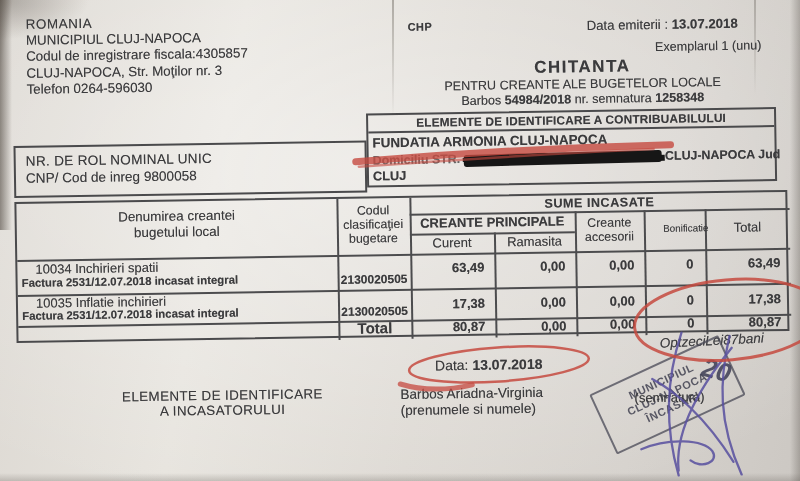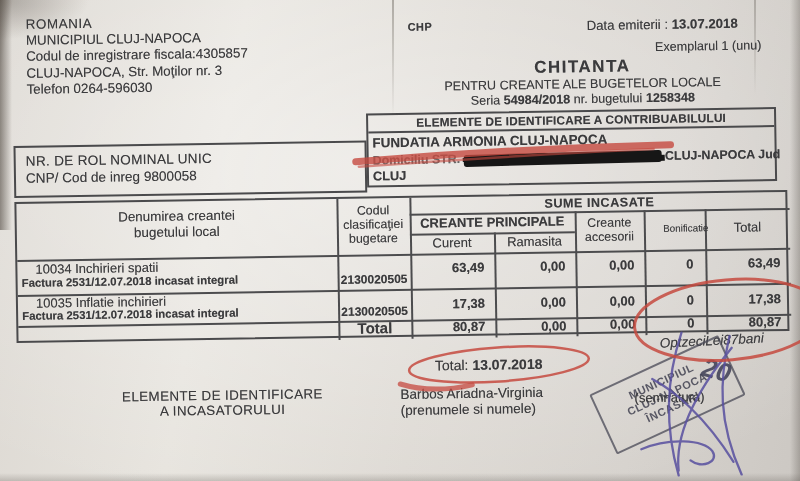--- a/index.html
+++ b/index.html
@@ -74,23 +74,23 @@
 
   <div class="abs t" style="left:590px;top:21px;font-size:13.2px;">
     <span>Data emiterii :</span>
     <span class="b">13.07.2018</span>
   </div>
   <div class="abs t" style="left:658px;top:44px;font-size:12.6px;">Exemplarul 1 (unu)</div>
 
   <div class="abs t b ctr" style="left:455px;top:60px;width:260px;font-size:17px;letter-spacing:1.5px;">CHITANTA</div>
   <div class="abs t ctr" style="left:405px;top:80px;width:360px;font-size:12.6px;">PENTRU CREANTE ALE BUGETELOR LOCALE</div>
   <div class="abs t ctr" style="left:405px;top:95px;width:360px;font-size:12.6px;">
-    <span>Seria</span>
+    <span>Barbos</span>
     <span class="b">54984/2018</span>
-    <span>nr. bugetului</span>
+    <span>nr. semnatura</span>
     <span class="b">1258348</span>
   </div>
 
   <div class="abs box" style="left:368px;top:113px;width:410px;height:74px;">
     <div class="t ctr" style="border-bottom:2px solid #4a4a4c;font-size:11.8px;font-weight:bold;letter-spacing:.2px;padding:1px 0;">ELEMENTE DE IDENTIFICARE A CONTRIBUABILULUI</div>
     <div class="t b" style="font-size:13.4px;padding:2px 0 0 4px;">FUNDATIA ARMONIA CLUJ-NAPOCA</div>
     <div class="t b" style="font-size:12.4px;padding:3px 0 0 4px;">
       <span style="opacity:.75;">Domiciliu STR.</span>
       <span class="redact" style="position:static;display:inline-block;width:198px;height:12px;vertical-align:middle;transform:rotate(-.6deg);"></span>
       <span>CLUJ-NAPOCA Jud</span>
@@ -164,21 +164,21 @@
   </div>
 
   <div class="abs t" id="words" style="left:658px;top:338px;">OptzeciLei87bani</div>
 
   <div class="abs" style="left:55px;top:385px;width:330px;">
     <div class="t ctr" style="font-size:13.4px;letter-spacing:.4px;">ELEMENTE DE IDENTIFICARE</div>
     <div class="t ctr" style="font-size:13.4px;letter-spacing:.4px;">A INCASATORULUI</div>
   </div>
 
   <div class="abs t" style="left:433px;top:358px;font-size:14px;">
-    <span>Total:</span>
+    <span>Data:</span>
     <span class="b">13.07.2018</span>
   </div>
   <div class="abs t" style="left:398px;top:387px;font-size:13.6px;">Barbos Ariadna-Virginia</div>
   <div class="abs t" style="left:398px;top:403px;font-size:13.6px;">(prenumele si numele)</div>
 
   <div class="abs" id="stamp" style="left:594px;top:366px;width:142px;height:66px;">
     <div>MUNICIPIUL</div>
     <div>CLUJ-NAPOCA</div>
     <div>ÎNCASĂRI</div>
   </div>

